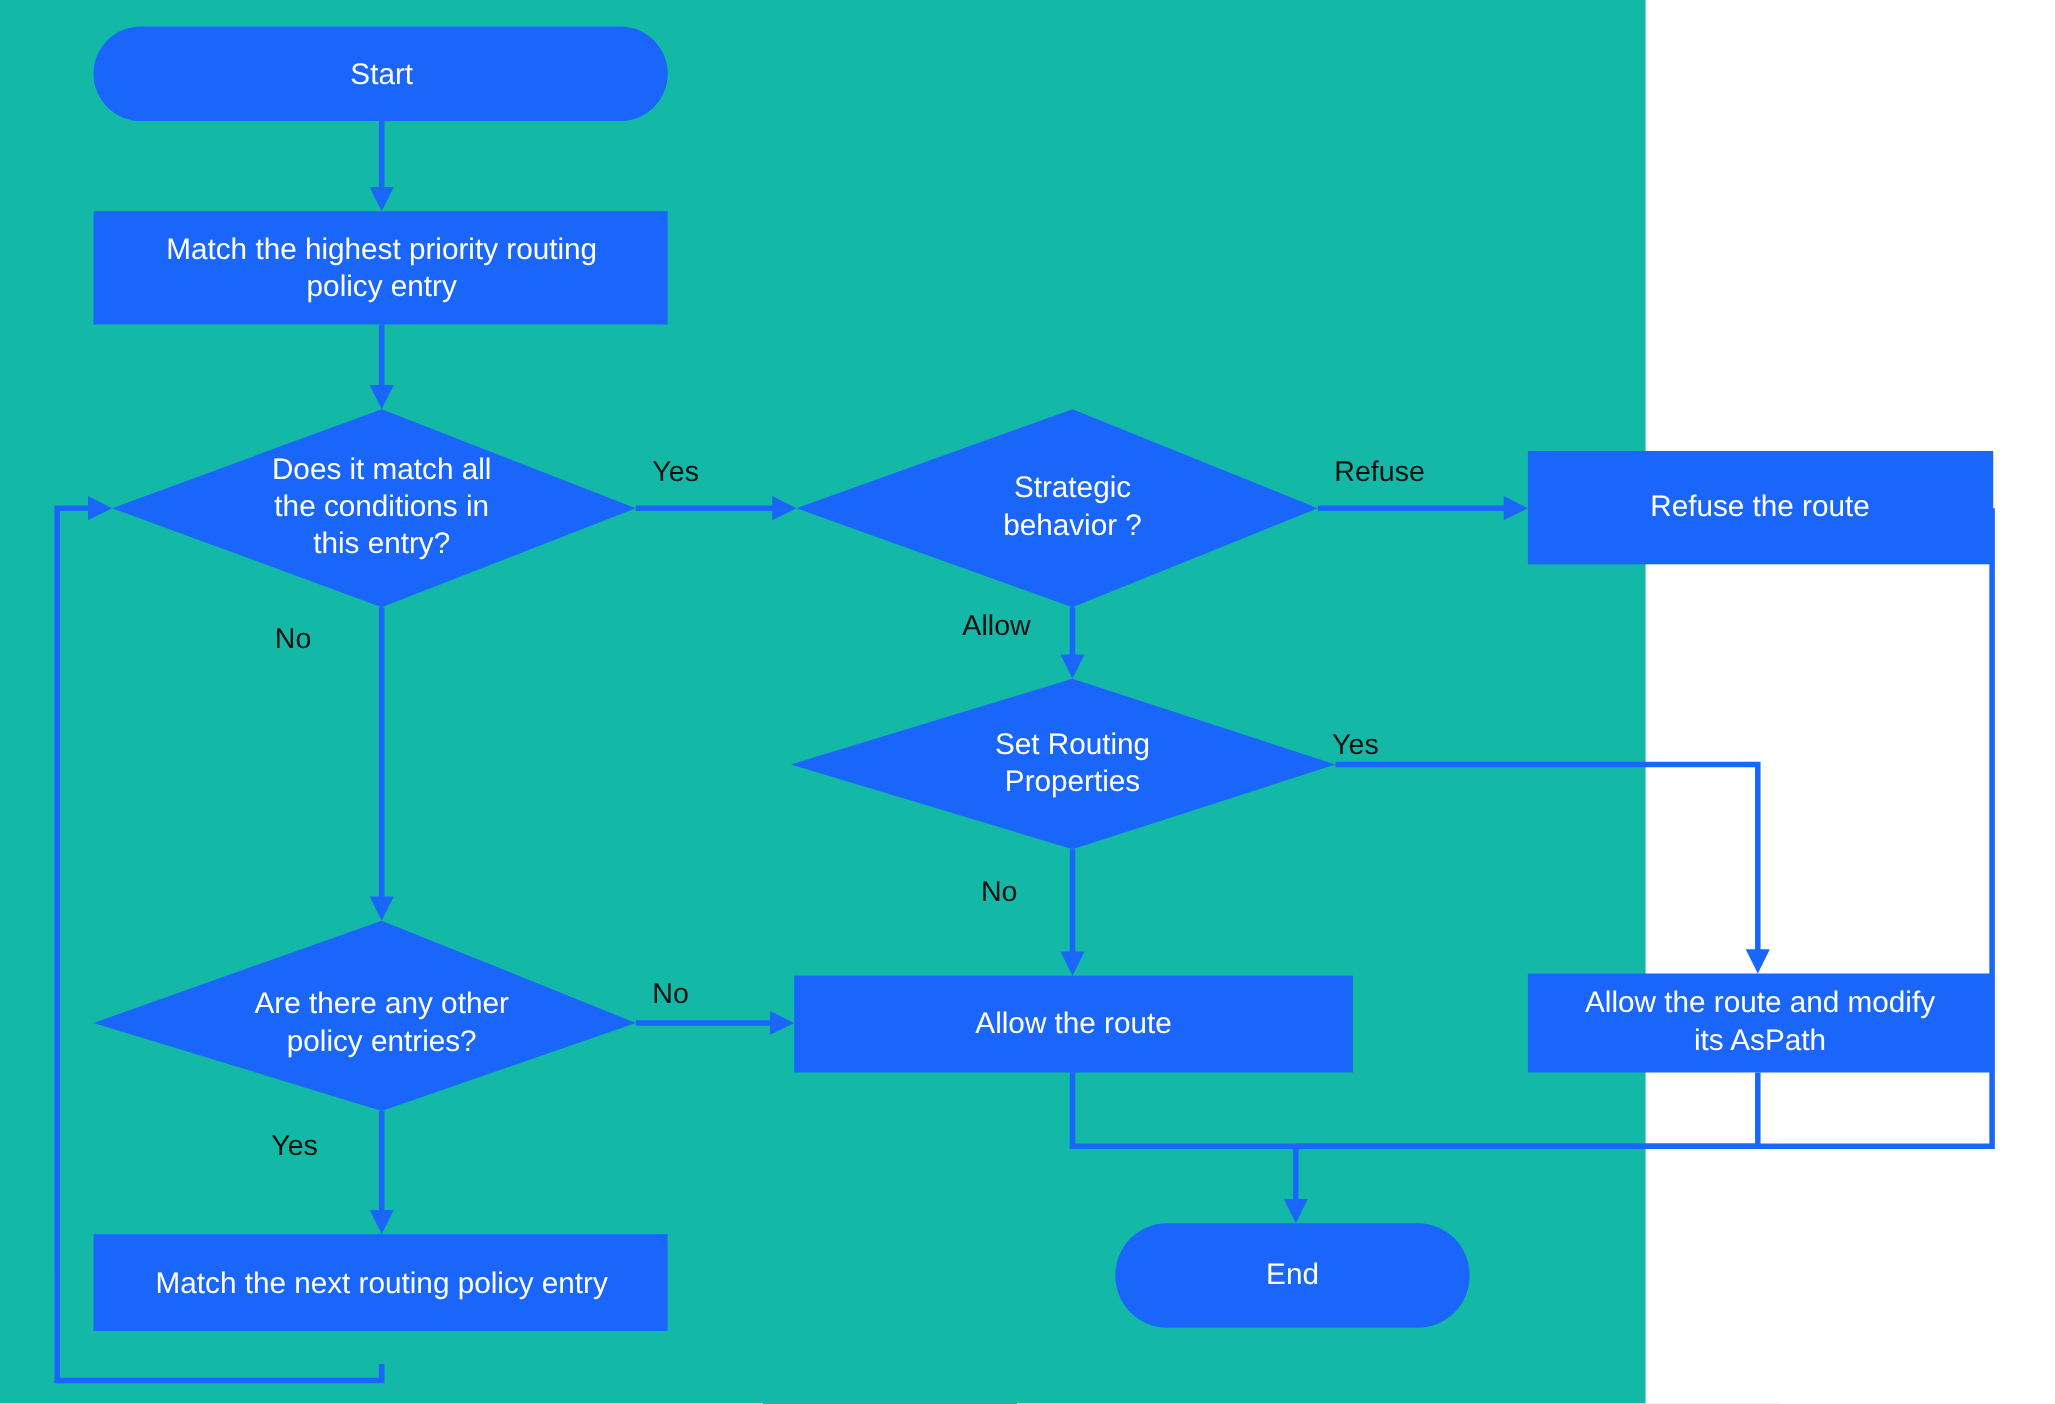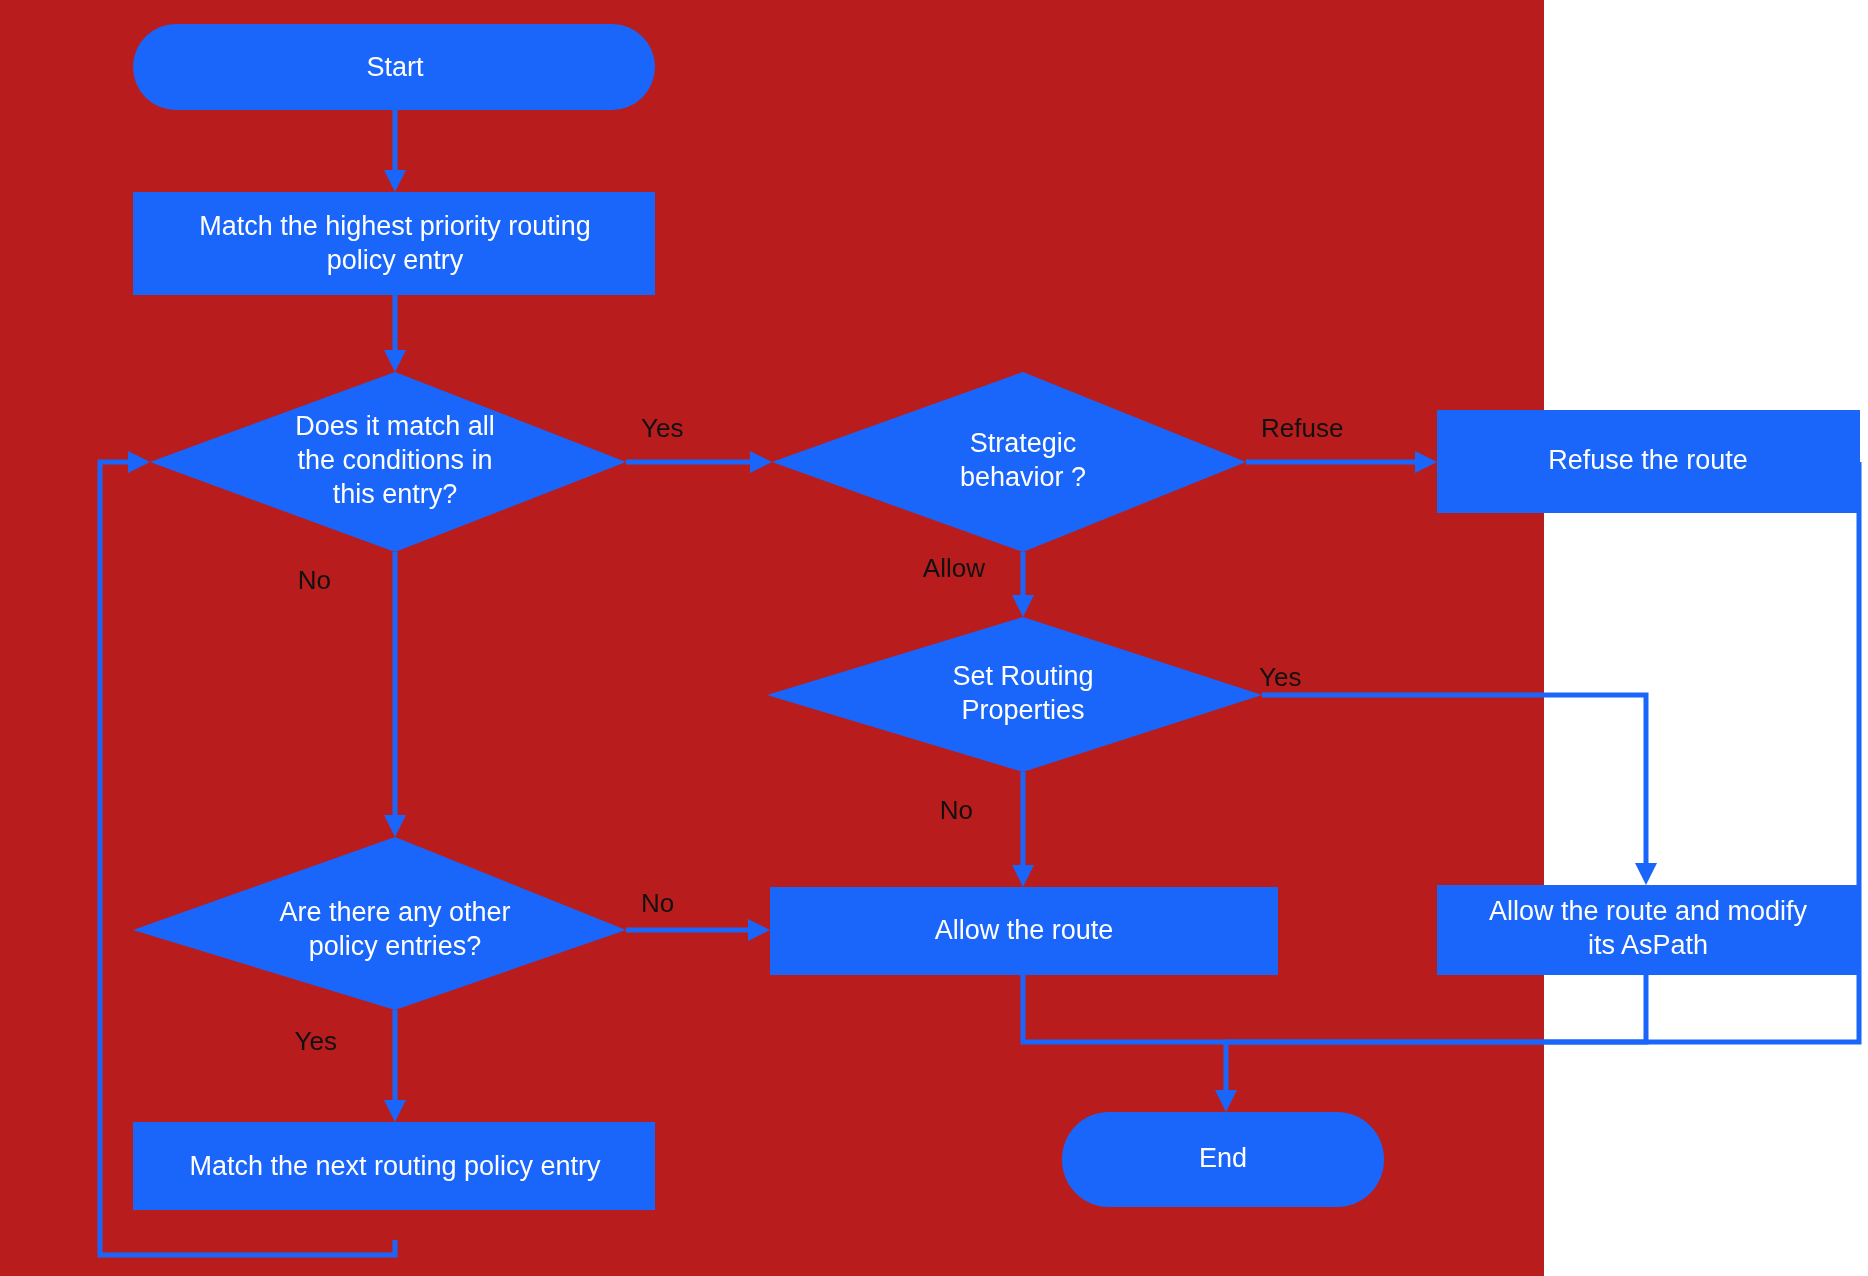--- a/index.html
+++ b/index.html
@@ -10,22 +10,21 @@
   body {
     width: 1868px;
     height: 1276px;
     font-family: "Liberation Sans", sans-serif;
     overflow: hidden;
   }
   #flowchart-root {
     position: relative;
     width: 1496px;
     height: 1276px;
-    background: #b91c1c;
-    padding-left: 48px;
+    background: #14b8a6;
   }
   svg.canvas {
     display: block;
     width: 1868px;
     height: 1276px;
   }
   .node-label {
     fill: #ffffff;
     font-family: "Liberation Sans", sans-serif;
     font-size: 27px;

